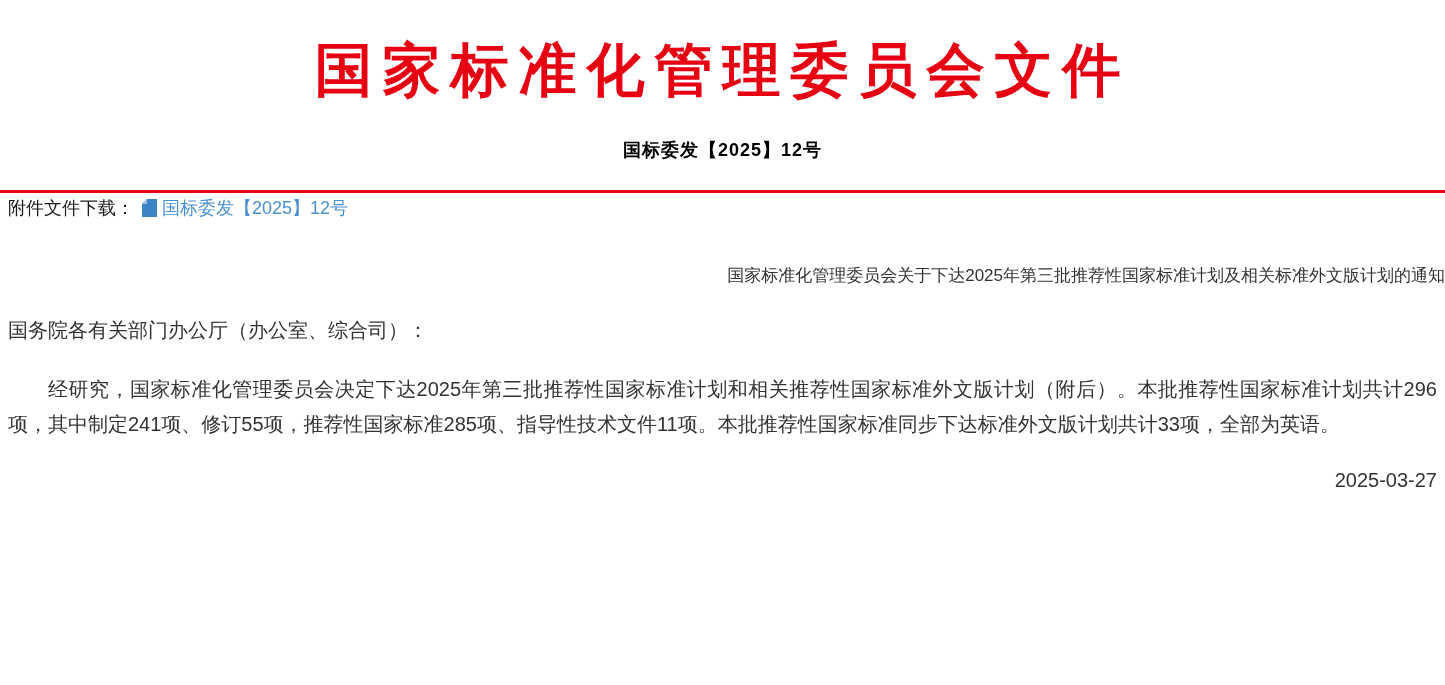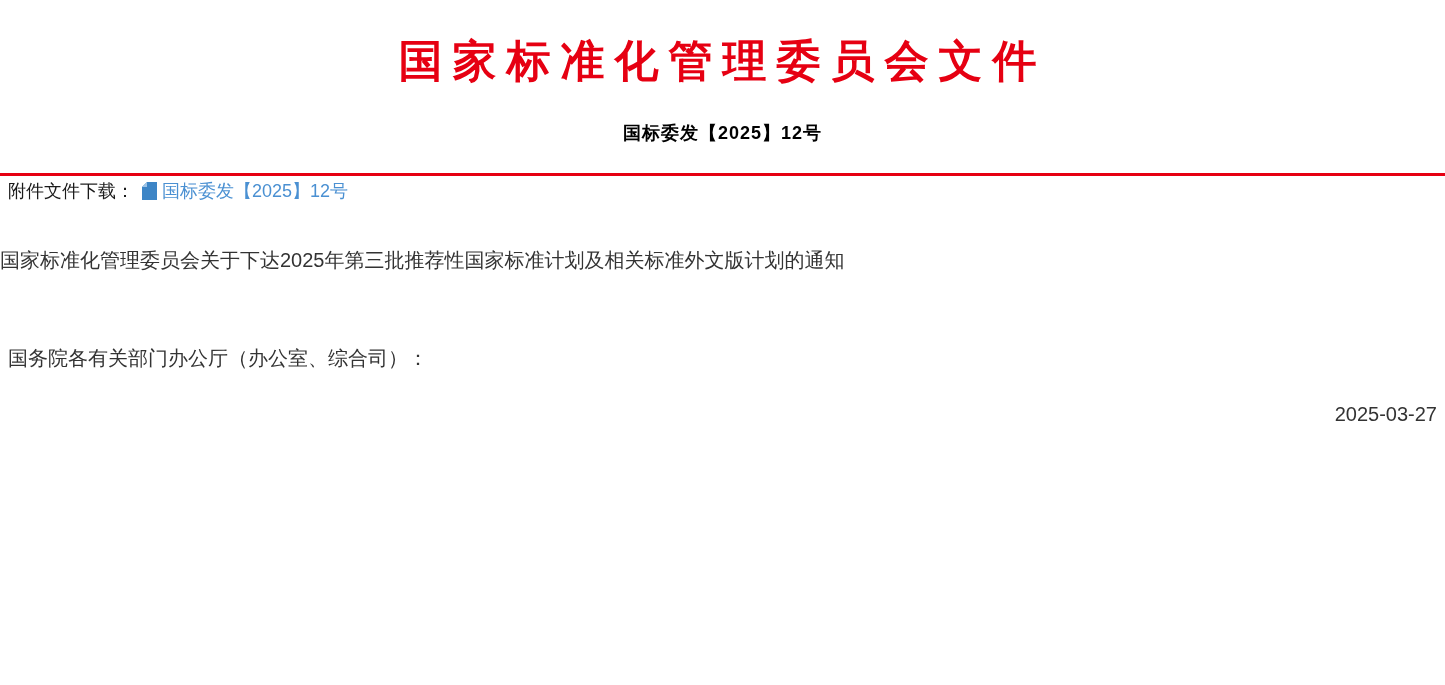--- a/index.html
+++ b/index.html
@@ -10,21 +10,21 @@
     font-family: "Liberation Sans", "DejaVu Sans", sans-serif;
     overflow: hidden;
   }
   .page { width: 1445px; height: 685px; background: #ffffff; }
 
   .doc-title {
     margin-top: 36px;
     text-align: center;
     font-family: "Liberation Serif", "DejaVu Serif", serif;
     font-weight: bold;
-    font-size: 44px;
+    font-size: 58px;
     letter-spacing: 10px;
     color: #e60012;
     line-height: 1.2;
     white-space: nowrap;
   }
 
   .doc-number {
     margin-top: 32px;
     text-align: center;
     font-size: 18px;
@@ -58,35 +58,35 @@
   }
   .file-icon {
     width: 15px;
     height: 18px;
     margin-right: 5px;
     display: inline-block;
   }
 
   .notice-title {
     margin-top: 40px;
-    text-align: left;
-    font-size: 20px;
+    text-align: right;
+    font-size: 17px;
     font-weight: normal;
     color: #333333;
   }
 
   .content {
     padding: 0 8px;
     color: #333333;
     font-size: 20px;
     line-height: 35px;
   }
 
   .salutation {
-    margin-top: 67px;
+    margin-top: 26px;
   }
 
   .para {
     margin-top: 24px;
     text-indent: 2em;
     text-align: justify;
   }
   .para + .para { margin-top: 23px; }
 
   .signature {
@@ -120,19 +120,20 @@
       </span>
       <span>国标委发【2025】12号</span>
     </a>
   </div>
 
   <div class="notice-title">国家标准化管理委员会关于下达2025年第三批推荐性国家标准计划及相关标准外文版计划的通知</div>
 
   <div class="content">
     <div class="salutation">国务院各有关部门办公厅（办公室、综合司）：</div>
 
+    <p class="para">经研究，国家标准化管理委员会决定下达2025年第三批推荐性国家标准计划和相关推荐性国家标准外文版计划（附后）。本批推荐性国家标准计划共计296项，其中制定241项、修订55项，推荐性国家标准285项、指导性技术文件11项。本批推荐性国家标准同步下达标准外文版计划共计33项，全部为英语。</p>
 
 
 
     <div class="doc-date">2025-03-27</div>
   </div>
 
 </div>
 
 </body></html>

